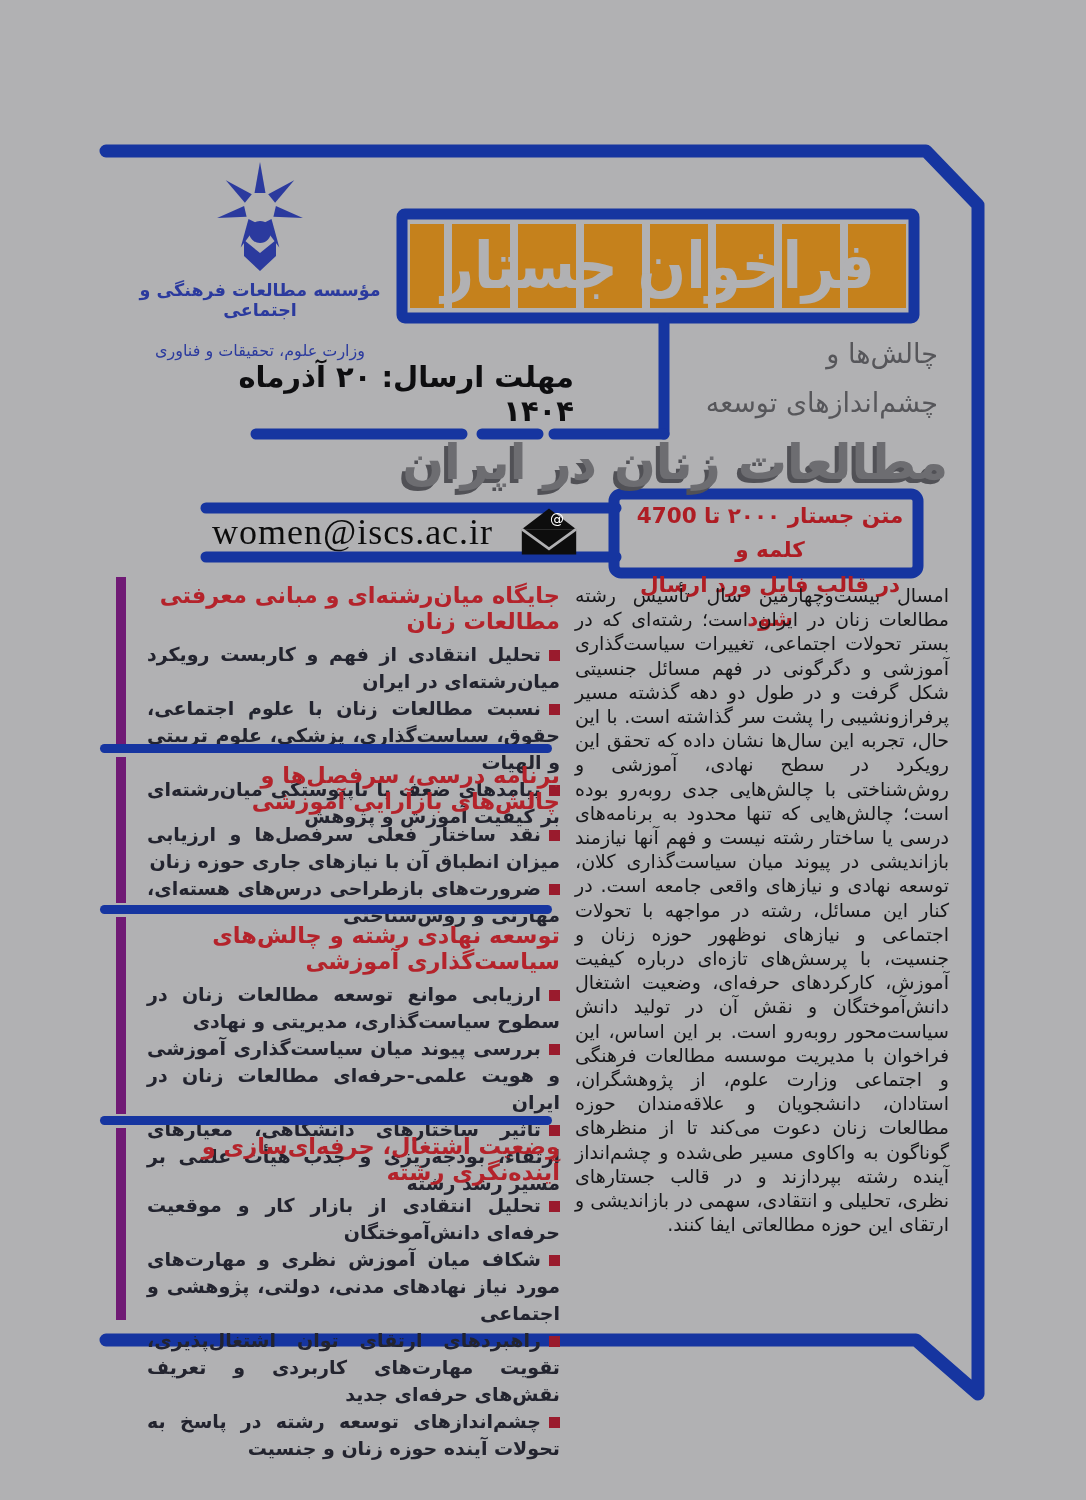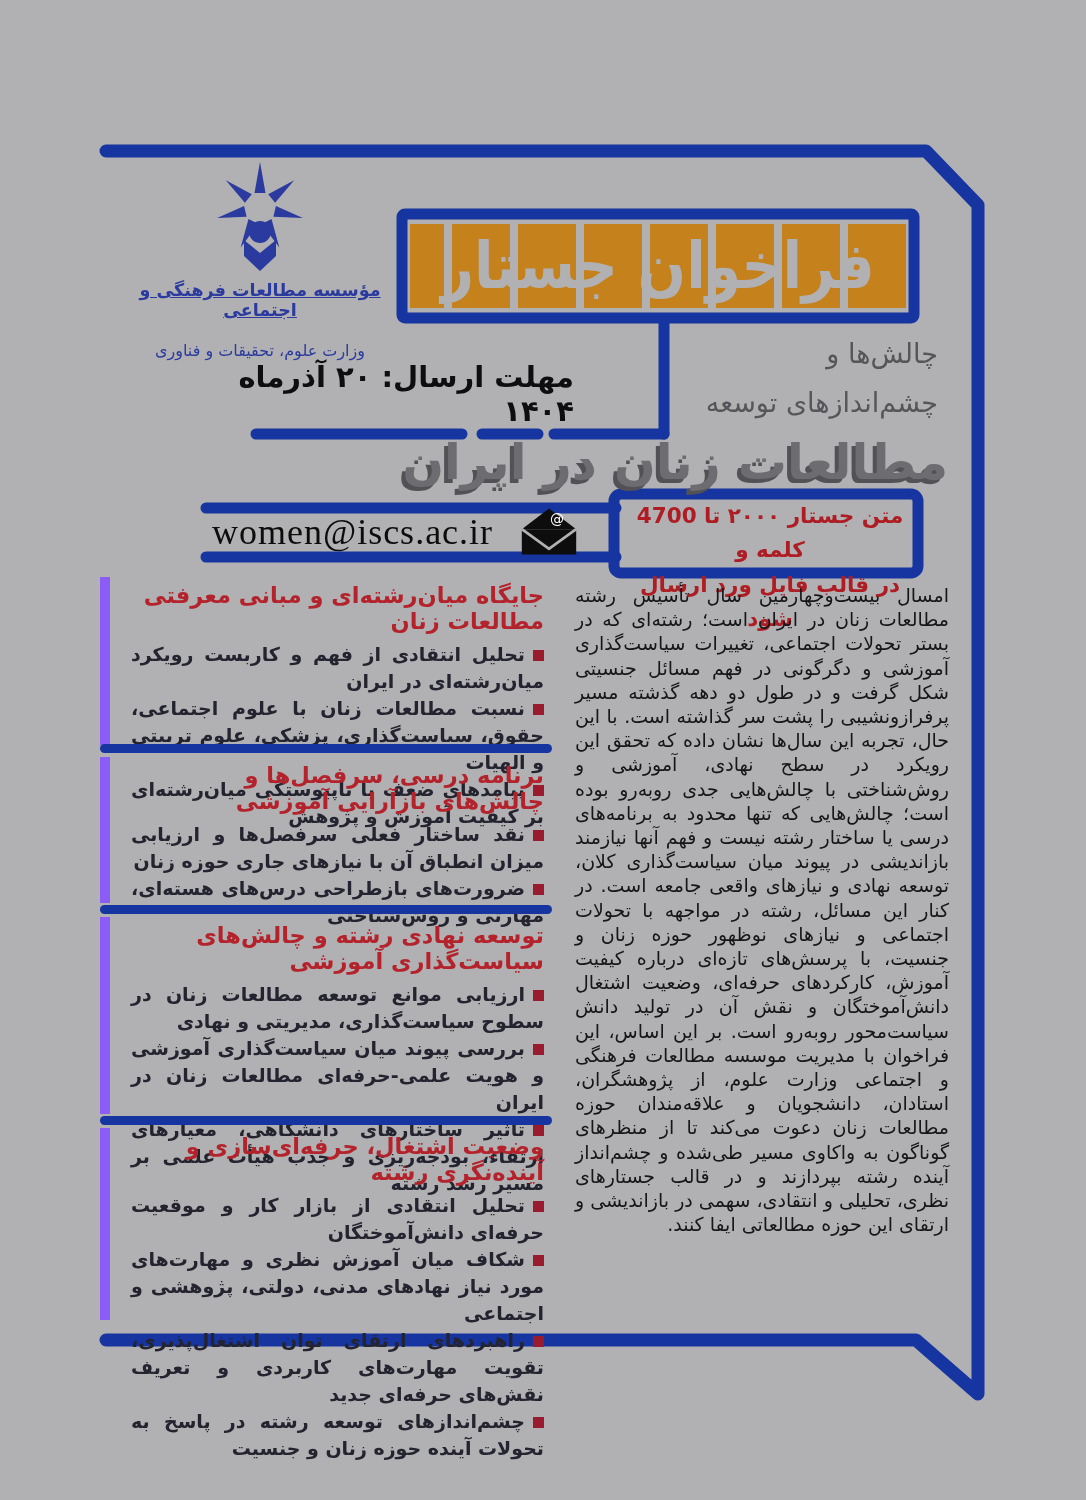--- a/index.html
+++ b/index.html
@@ -3,21 +3,21 @@
 <meta charset="utf-8">
 <style>
   html,body{margin:0;padding:0;}
   body{background:#9a9a9c;font-family:"DejaVu Sans",sans-serif;}
   #poster{position:relative;width:1086px;height:1500px;background:#b1b1b3;overflow:hidden;margin:0 auto;}
   #frame-svg{position:absolute;left:0;top:0;width:1086px;height:1500px;pointer-events:none;}
 
   
   .logo-wrap{position:absolute;left:110px;top:160px;width:300px;text-align:center;}
   .logo-emblem{display:block;margin:0 auto;}
-  .logo-org{font-size:17.5px;font-weight:bold;color:#2b3a9e;direction:rtl;margin-top:2px;text-decoration:underline;}
+  .logo-org{font-size:17.5px;font-weight:bold;color:#2b3a9e;direction:rtl;margin-top:2px;}
   .logo-ministry{font-size:16px;color:#2b3a9e;direction:rtl;margin-top:21px;}
 
   
   .title-box{position:absolute;left:402px;top:214px;width:512px;height:104px;box-sizing:border-box;}
   .title-strip{position:absolute;left:8px;right:8px;top:10px;bottom:10px;
     background:repeating-linear-gradient(to left,#c5811c 0 58px,rgba(0,0,0,0) 58px 66px);
     display:flex;align-items:center;justify-content:center;direction:rtl;}
   .title-strip span{font-size:57px;font-weight:bold;color:#b1b1b3;letter-spacing:1px;
     transform:scaleY(1.12);white-space:nowrap;}
 
@@ -37,22 +37,22 @@
   .email-row{position:absolute;left:212px;top:507px;width:404px;height:50px;display:flex;
     align-items:center;direction:ltr;}
   .email-text{font-family:"Liberation Serif",serif;font-size:36px;color:#0c0c0c;letter-spacing:1px;}
   .envelope{margin-left:26px;flex:0 0 auto;}
 
   
   .red-note{position:absolute;left:630px;top:499px;width:280px;direction:rtl;text-align:center;
     font-size:21.5px;font-weight:bold;color:#ae1d24;line-height:1.6;}
 
   
-  .section{position:absolute;left:100px;width:452px;box-sizing:border-box;
-    border-left:10px solid #8b5cf6;padding:5px 8px 0 21px;direction:rtl;}
+  .section{position:absolute;left:116px;width:452px;box-sizing:border-box;
+    border-left:10px solid #701a75;padding:5px 8px 0 21px;direction:rtl;}
   .sec-heading{font-size:22.5px;font-weight:bold;color:#b4232b;margin-bottom:7px;text-align:right;}
   .bullet{font-size:19px;font-weight:bold;color:#23242f;line-height:27px;text-align:justify;}
   .sq{display:inline-block;width:11px;height:11px;background:#9a1b2d;margin-left:8px;}
   .divider{position:absolute;left:100px;width:452px;height:9px;background:#1635a0;border-radius:5px;}
 
   
   .body-col{position:absolute;left:575px;top:583px;width:374px;direction:rtl;
     text-align:justify;font-size:19px;line-height:24.2px;color:#161618;}
 </style>
 </head>

